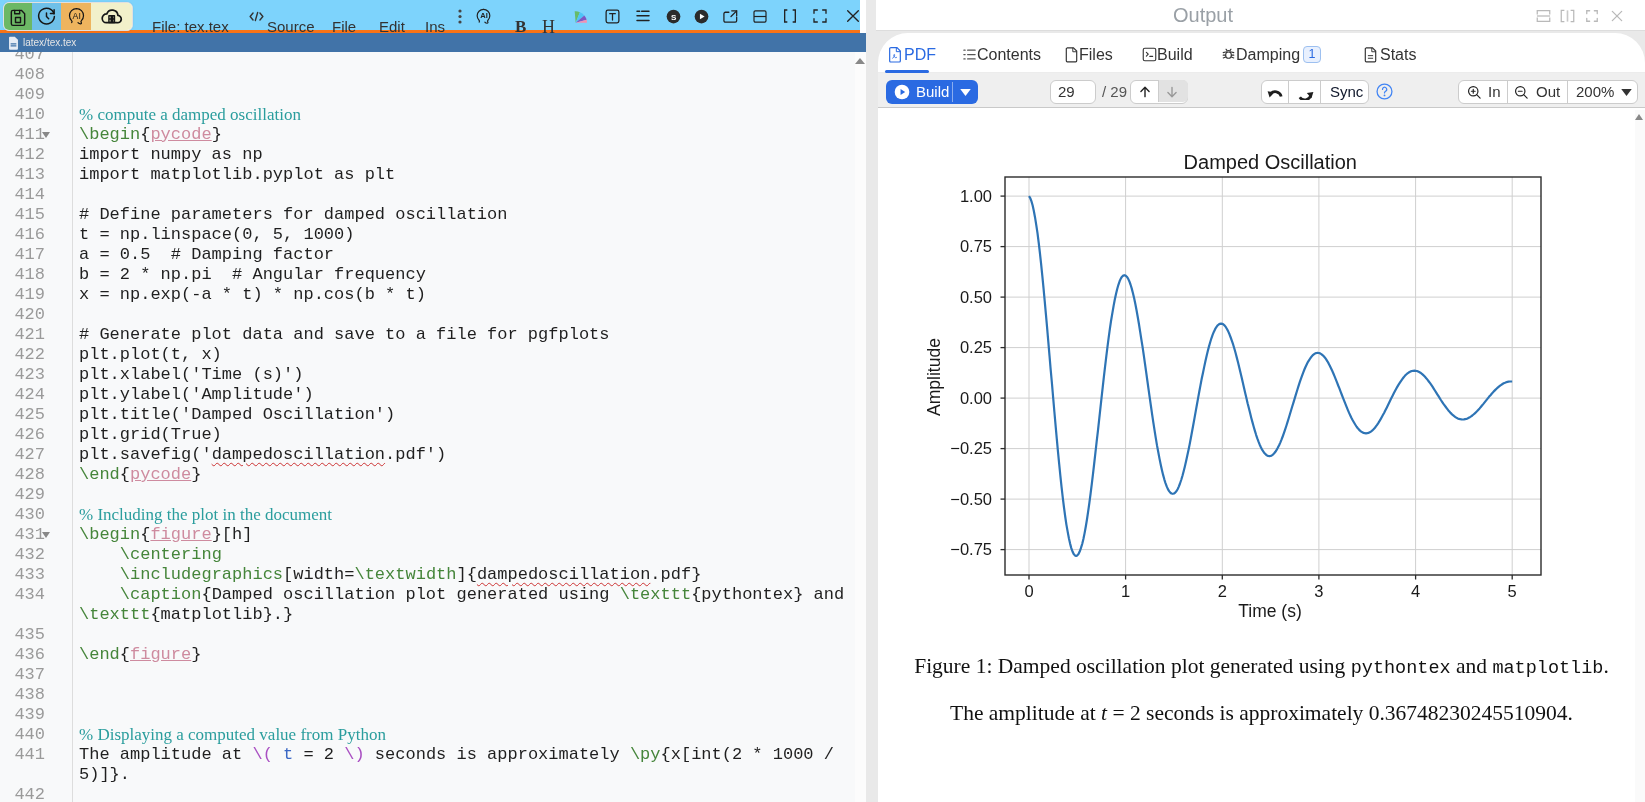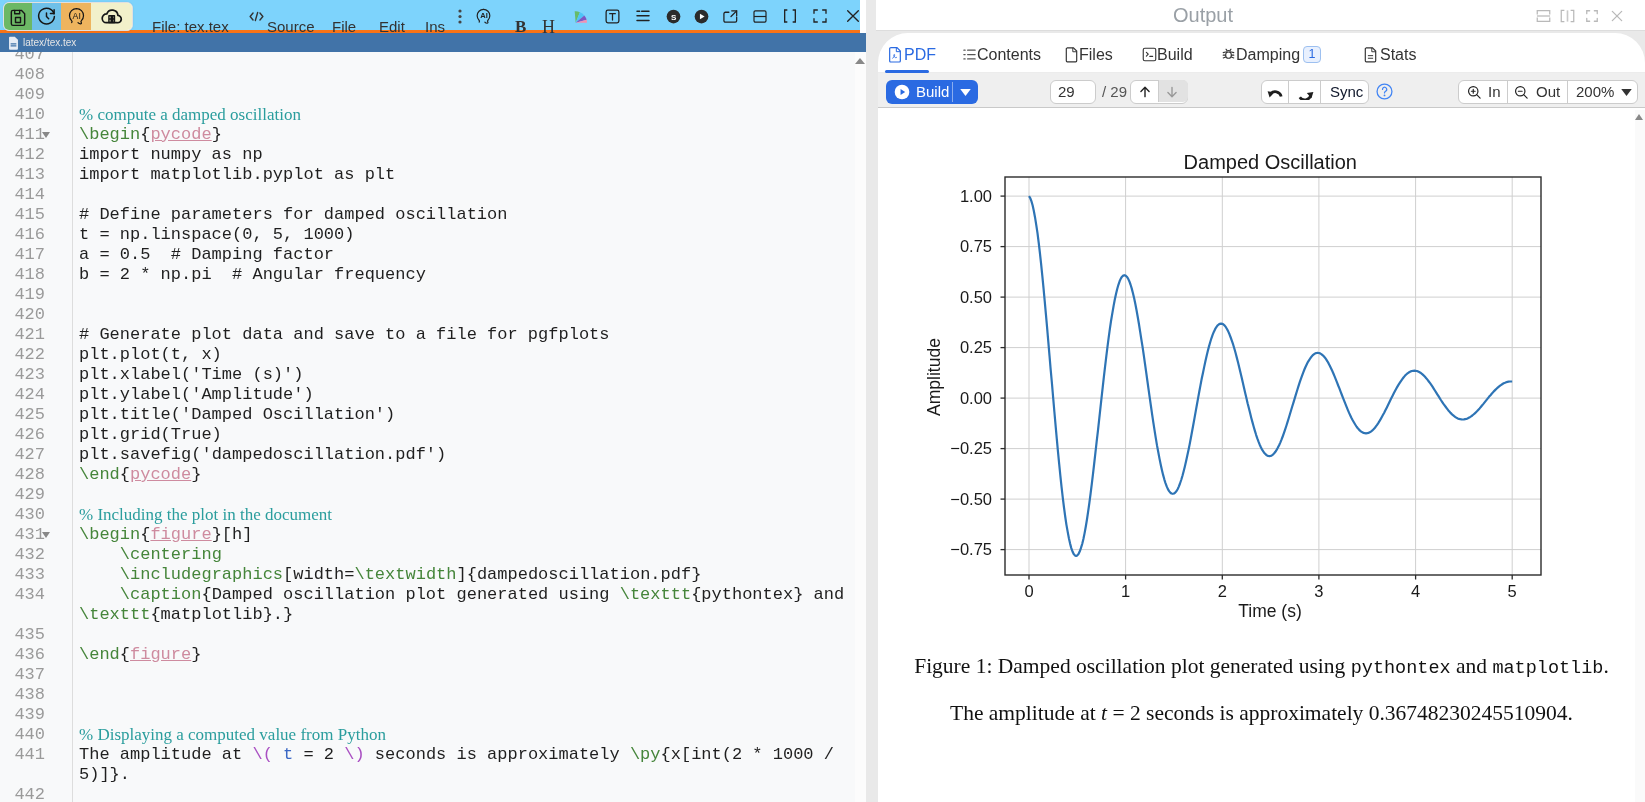--- a/index.html
+++ b/index.html
@@ -18,21 +18,21 @@
 #editor { position:absolute; left:0; top:52px; width:855px; height:750px; background:#f8f9fa; overflow:hidden; }
 #gutborder { position:absolute; left:72px; top:0; width:1px; height:750px; background:#ddd; }
 .row { position:absolute; left:0; width:855px; height:20px; font-family:"Liberation Mono", monospace; font-size:17px; line-height:20px; white-space:pre; color:#1f1f1f; }
 .ln { position:absolute; left:0; top:0; width:37px; text-align:right; color:#9a9a9a;margin-left:8px; }
 .code { position:absolute; left:79px; top:0; }
 .cmt { color:#2a9d9d;font-family:Liberation Serif, serif; }
 .kw { color:#45853a; }
 .env { color:#ce8b9f;text-decoration:underline; }
 .mth { color:#a94fc2; }
 .mv { color:#3b68c5; }
-.sq { text-decoration-style:wavy; text-decoration-color:#cc3333; text-decoration-thickness:1px; text-underline-offset:3px; }
+.sq { text-decoration:underline; text-decoration-style:wavy; text-decoration-color:#cc3333; text-decoration-thickness:1px; text-underline-offset:3px; }
 .fold { position:absolute; left:42px; top:7px; width:0; height:0; border-left:4.5px solid transparent; border-right:4.5px solid transparent; border-top:6px solid #888; }
 
 #escroll { position:absolute; left:855px; top:52px; width:11px; height:750px; background:#fcfcfc; }
 
 #divider { position:absolute; left:866px; top:0; width:10px; height:802px; background:#e9e9e9; }
 
 #rpane { position:absolute; left:876px; top:0; width:769px; height:802px; background:#fff; }
 #rhead { position:absolute; left:0; top:0; width:769px; height:31px; background:#fff; border-bottom:1px solid #ddd; }
 #rcard { position:absolute; left:0; top:31px; width:769px; height:771px; background:#e9e9e9; }
 #rcardw { position:absolute; left:2px; top:2px; width:767px; height:769px; background:#fff; border-top-left-radius:10px;border-radius:30px; }
@@ -154,21 +154,21 @@
     <div class="row" style="top:33px"><span class="ln">409</span></div>
     <div class="row" style="top:53px"><span class="ln">410</span><span class="code"><span class="cmt">% compute a damped oscillation</span></span></div>
     <div class="row" style="top:73px"><span class="ln">411</span><span class="fold"></span><span class="code"><span class="kw">\begin</span>{<span class="env">pycode</span>}</span></div>
     <div class="row" style="top:93px"><span class="ln">412</span><span class="code">import numpy as np</span></div>
     <div class="row" style="top:113px"><span class="ln">413</span><span class="code">import matplotlib.pyplot as plt</span></div>
     <div class="row" style="top:133px"><span class="ln">414</span></div>
     <div class="row" style="top:153px"><span class="ln">415</span><span class="code"># Define parameters for damped oscillation</span></div>
     <div class="row" style="top:173px"><span class="ln">416</span><span class="code">t = np.linspace(0, 5, 1000)</span></div>
     <div class="row" style="top:193px"><span class="ln">417</span><span class="code">a = 0.5  # Damping factor</span></div>
     <div class="row" style="top:213px"><span class="ln">418</span><span class="code">b = 2 * np.pi  # Angular frequency</span></div>
-    <div class="row" style="top:233px"><span class="ln">419</span></div>
+    <div class="row" style="top:233px"><span class="ln">419</span><span class="code">x = np.exp(-a * t) * np.cos(b * t)</span></div>
     <div class="row" style="top:253px"><span class="ln">420</span></div>
     <div class="row" style="top:273px"><span class="ln">421</span><span class="code"># Generate plot data and save to a file for pgfplots</span></div>
     <div class="row" style="top:293px"><span class="ln">422</span><span class="code">plt.plot(t, x)</span></div>
     <div class="row" style="top:313px"><span class="ln">423</span><span class="code">plt.xlabel('Time (s)')</span></div>
     <div class="row" style="top:333px"><span class="ln">424</span><span class="code">plt.ylabel('Amplitude')</span></div>
     <div class="row" style="top:353px"><span class="ln">425</span><span class="code">plt.title('Damped Oscillation')</span></div>
     <div class="row" style="top:373px"><span class="ln">426</span><span class="code">plt.grid(True)</span></div>
     <div class="row" style="top:393px"><span class="ln">427</span><span class="code">plt.savefig('<span class="sq">dampedoscillation</span>.pdf')</span></div>
     <div class="row" style="top:413px"><span class="ln">428</span><span class="code"><span class="kw">\end</span>{<span class="env">pycode</span>}</span></div>
     <div class="row" style="top:433px"><span class="ln">429</span></div>

